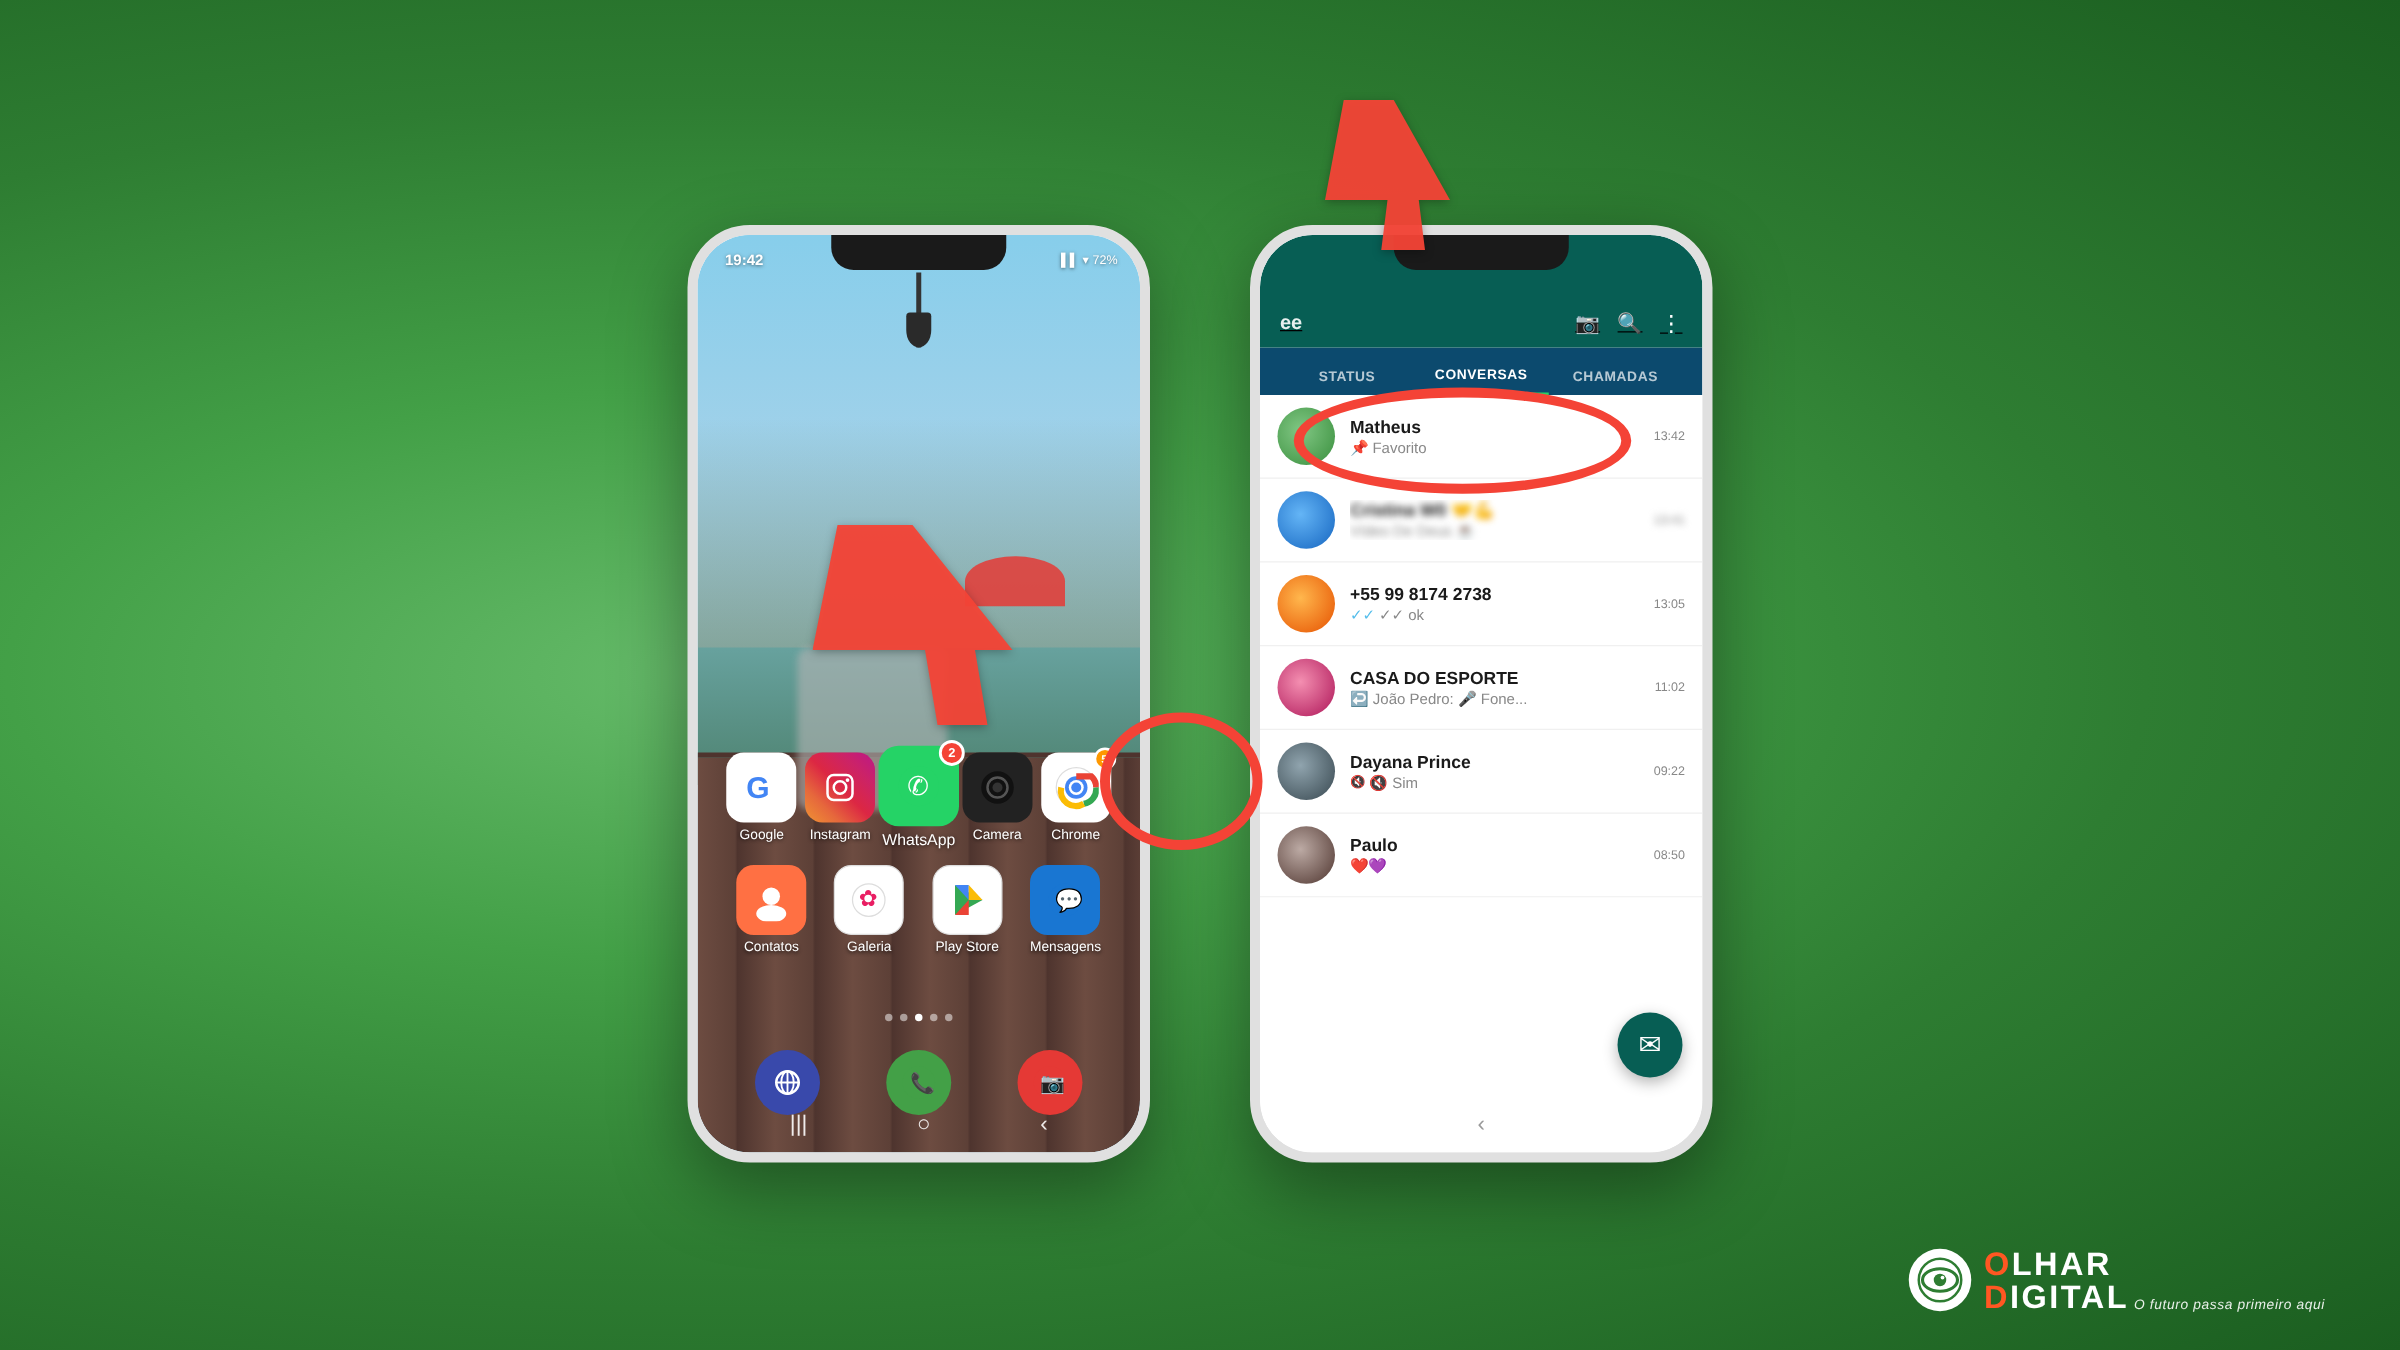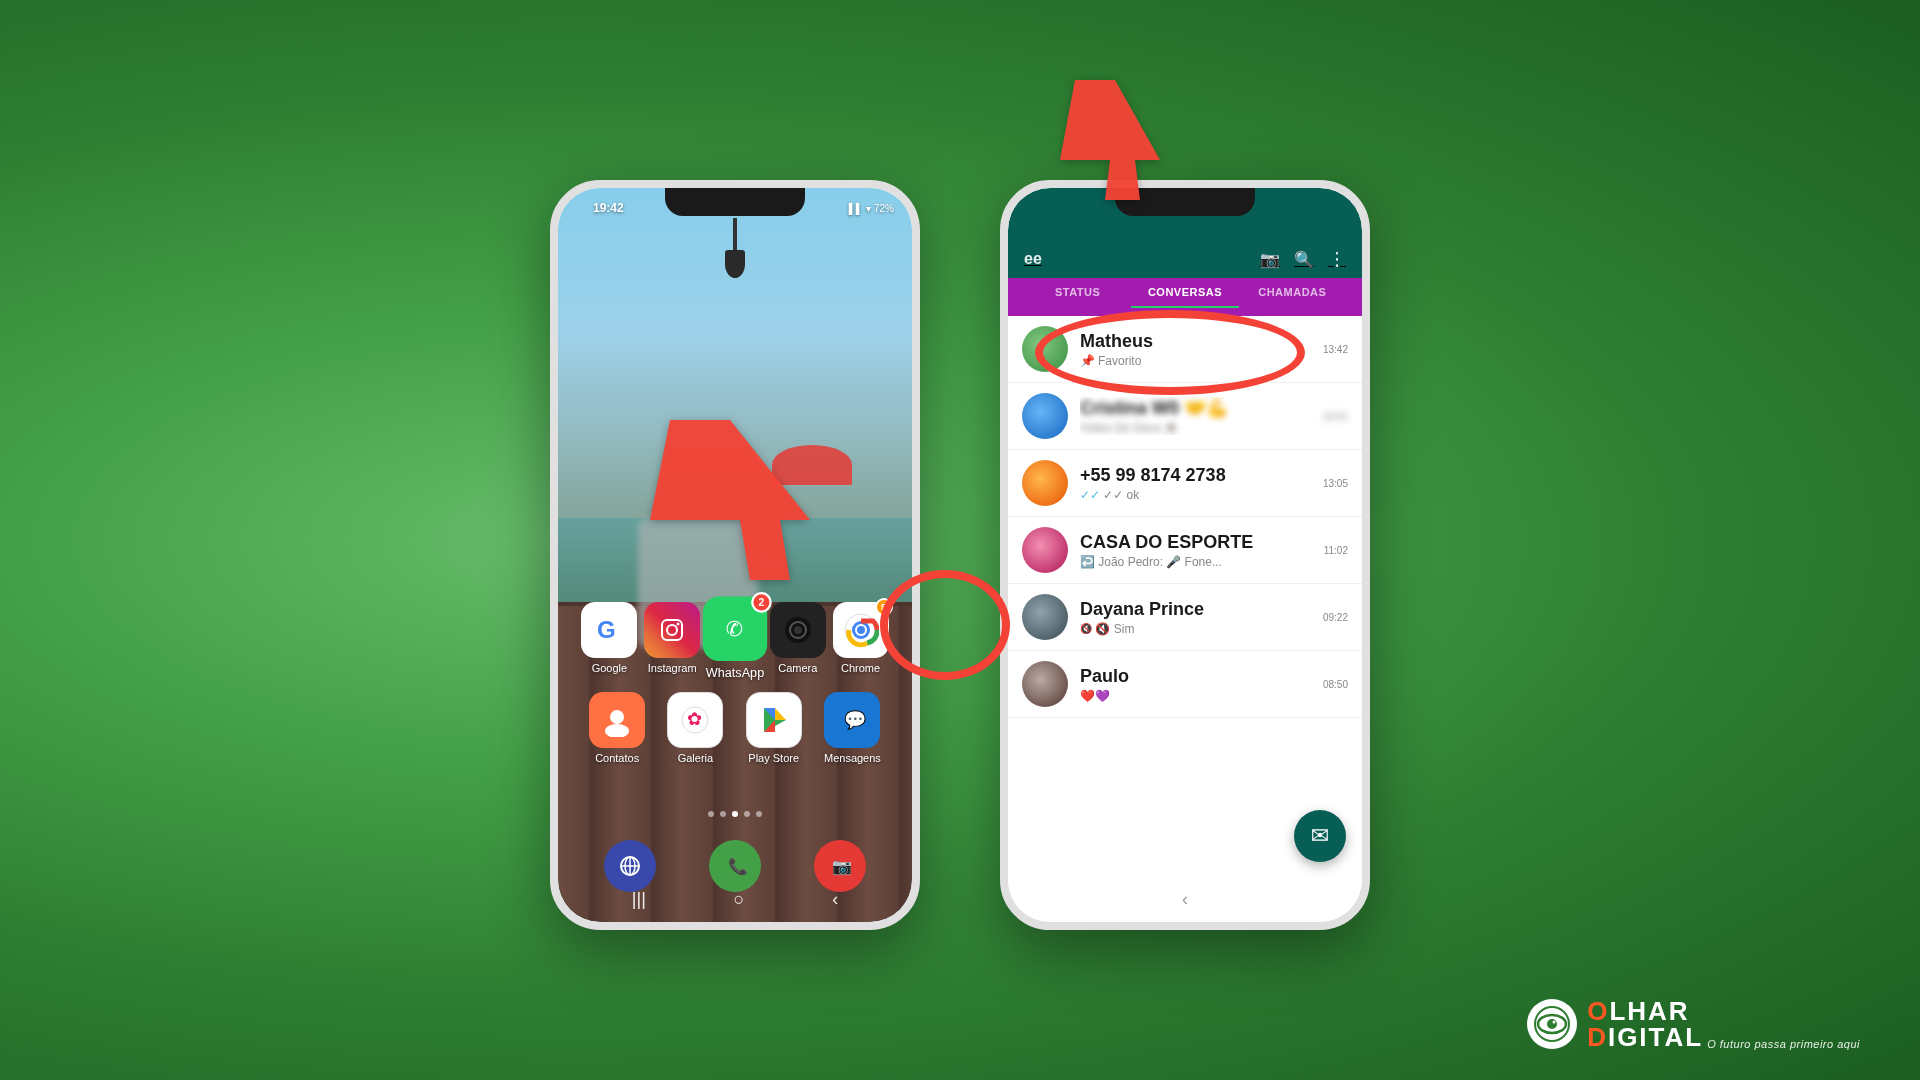--- a/index.html
+++ b/index.html
@@ -110,21 +110,21 @@
     .blur-area {
       position: absolute;
       background: rgba(180,180,180,0.6);
       filter: blur(3px);
     }
 
     
     .status-bar {
       position: absolute;
       top: 8px;
-      left: 17px;
+      left: 4px;
       right: 0;
       height: 24px;
       display: flex;
       justify-content: space-between;
       align-items: center;
       padding: 0 18px;
       z-index: 5;
     }
 
     .status-time {
@@ -350,24 +350,24 @@
 
     .wa-header-icons {
       display: flex;
       gap: 14px;
       color: #fff;
       font-size: 16px;
       align-items: center;
     }
 
     .wa-tabs {
-      background: #a21caf;
+      background: #0c4a6e;
       display: flex;
       height: 38px;
-      align-items: flex-start;
+      align-items: flex-end;
       padding: 0 16px;
       gap: 0;
     }
 
     .wa-tab {
       flex: 1;
       text-align: center;
       color: rgba(255,255,255,0.7);
       font-size: 11px;
       font-weight: 600;
@@ -404,21 +404,21 @@
       flex-shrink: 0;
       overflow: hidden;
     }
 
     .wa-chat-info {
       flex: 1;
       overflow: hidden;
     }
 
     .wa-chat-name {
-      font-size: 18px;
+      font-size: 14px;
       font-weight: 600;
       color: #1a1a1a;
       margin-bottom: 2px;
     }
 
     .wa-chat-preview {
       font-size: 12px;
       color: #888;
       white-space: nowrap;
       overflow: hidden;

